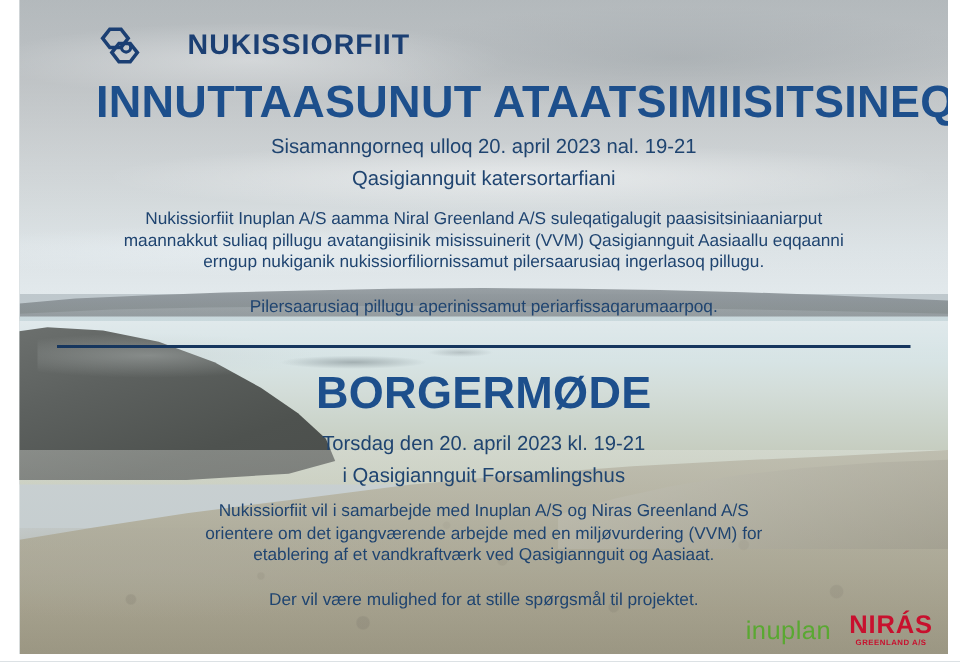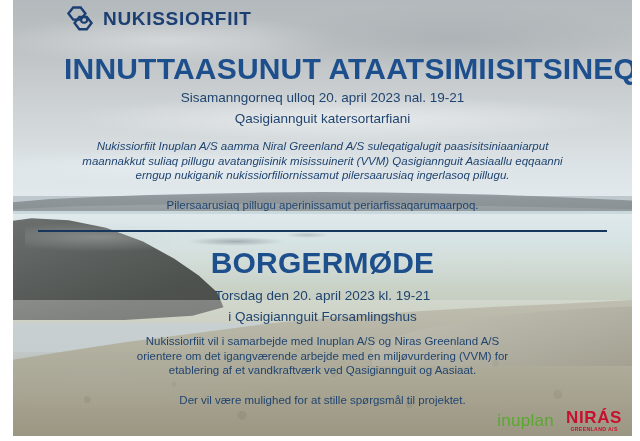--- a/index.html
+++ b/index.html
@@ -154,22 +154,22 @@
   .veil-bottom{
     position:absolute;left:0;top:300px;width:100%;height:136px;
     background:linear-gradient(180deg, rgba(232,234,228,.34), rgba(232,234,228,.18));
   }
 
   
   .content{position:absolute;inset:0;}
 
   
   .brand{
-    position:absolute;left:50px;top:2px;
-    display:flex;align-items:center;gap:6px;
+    position:absolute;left:50px;top:14px;
+    display:flex;align-items:center;gap:28px;
   }
   .brand-logo{width:34px;height:34px;display:block;}
   .brand-name{
     font-size:19px;font-weight:bold;letter-spacing:.7px;
     color:#1b3f73;white-space:nowrap;
   }
 
   
   .headline{
     position:absolute;left:0;width:100%;text-align:center;
@@ -186,21 +186,21 @@
   .sub-k1{top:90px;}
   .sub-k2{top:111px;}
   .sub-d1{top:288px;}
   .sub-d2{top:309px;}
 
   .para{
     position:absolute;left:0;width:100%;text-align:center;
     color:#1f4470;line-height:14.5px;
   }
   .para-k{top:139px;font-size:11.5px;}
-  .para-k div{white-space:nowrap;font-style:italic;}
+  .para-k div{white-space:nowrap;}
   .para-note-k{top:198px;font-size:11.5px;}
   .para-d{top:334px;font-size:11.5px;}
   .para-d div{white-space:nowrap;text-align:center;}
   .para-note-d{top:393px;font-size:11.5px;}
 
   
   .divider{
     position:absolute;left:25px;top:230px;width:569px;height:0;
     border-top:2px solid #16365e;
   }

